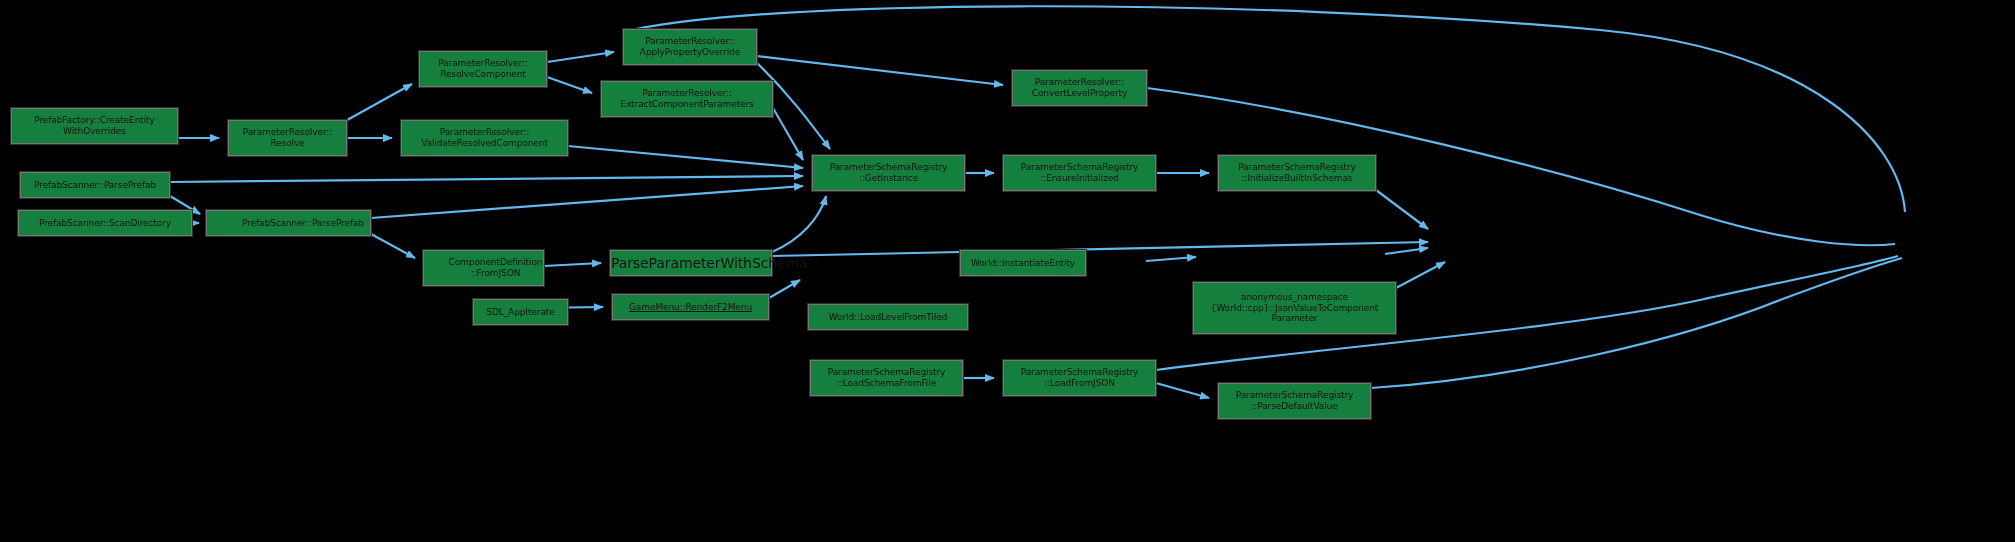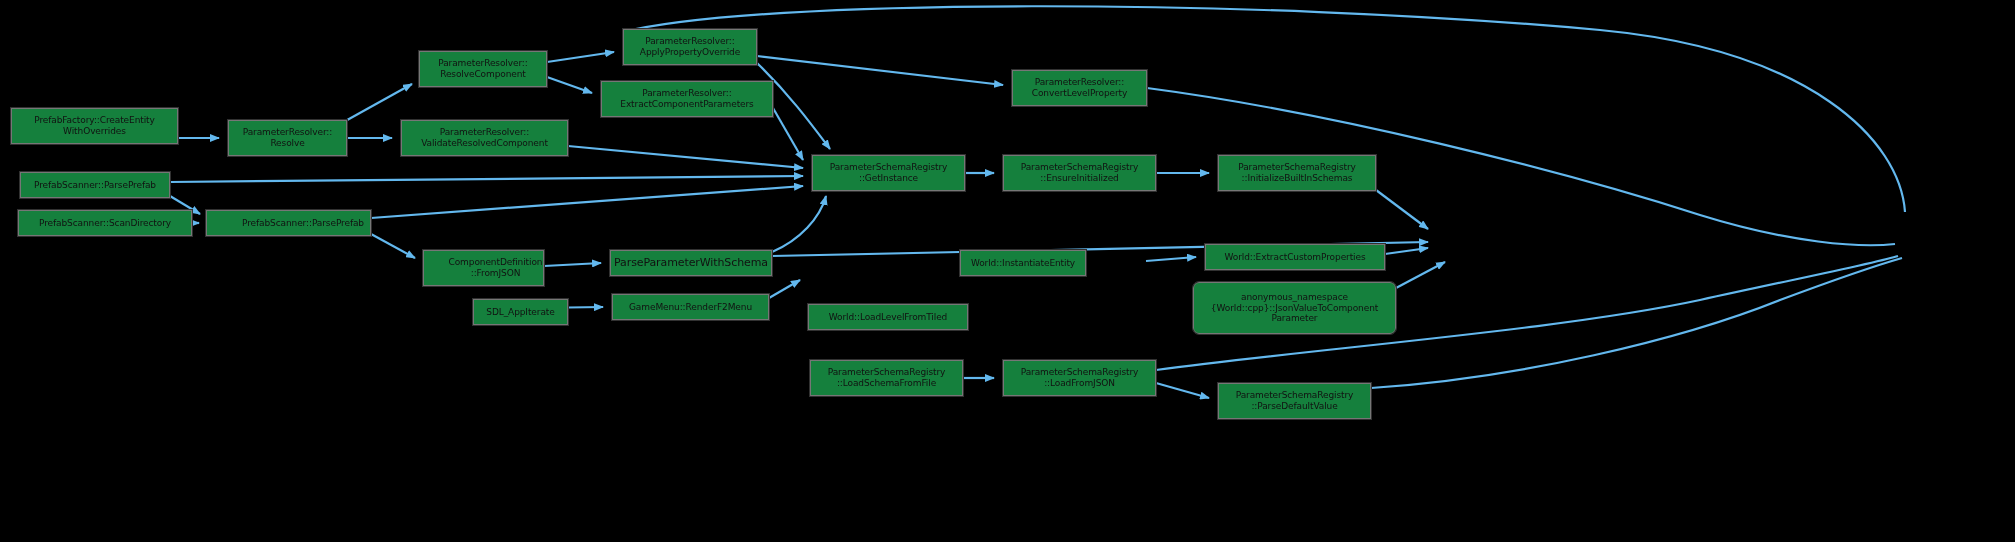--- a/index.html
+++ b/index.html
@@ -153,29 +153,28 @@
       <div class="node" style="left: 18px; top: 210px; width: 174px; height: 26px;"><span class="node-label" style="font-size: 9px; line-height: 10.8px;">PrefabScanner::ScanDirectory</span></div>
       <div class="node" style="left: 206px; top: 210px; width: 165px; height: 26px;"><span class="node-label" style="font-size: 9px; line-height: 10.8px; margin-left: 29px;">PrefabScanner::ParsePrefab</span></div>
       <div class="node" style="left: 812px; top: 155px; width: 153px; height: 36px;"><span class="node-label" style="font-size: 9px; line-height: 10.8px;">ParameterSchemaRegistry
 ::GetInstance</span></div>
       <div class="node" style="left: 1003px; top: 155px; width: 153px; height: 36px;"><span class="node-label" style="font-size: 9px; line-height: 10.8px;">ParameterSchemaRegistry
 ::EnsureInitialized</span></div>
       <div class="node" style="left: 1218px; top: 155px; width: 158px; height: 36px;"><span class="node-label" style="font-size: 9px; line-height: 10.8px;">ParameterSchemaRegistry
 ::InitializeBuiltInSchemas</span></div>
       <div class="node" style="left: 423px; top: 250px; width: 121px; height: 36px;"><span class="node-label" style="font-size: 9px; line-height: 10.8px; padding-left: 24px;">ComponentDefinition
 ::FromJSON</span></div>
-      <div class="node" style="left: 610px; top: 250px; width: 162px; height: 26px;"><span class="node-label" style="font-size: 11px; line-height: 10.8px;">ParseParameterWithSchema</span></div>
+      <div class="node" style="left: 610px; top: 250px; width: 162px; height: 26px;"><span class="node-label" style="font-size: 14px; line-height: 10.8px;">ParseParameterWithSchema</span></div>
       <div class="node" style="left: 808px; top: 260px; width: 160px; height: 26px; margin-top: 44px;"><span class="node-label" style="font-size: 9px; line-height: 10.8px;">World::LoadLevelFromTiled</span></div>
       <div class="node" style="left: 960px; top: 250px; width: 126px; height: 26px;"><span class="node-label" style="font-size: 9px; line-height: 10.8px;">World::InstantiateEntity</span></div>
-      <div class="node" style="left: 1205px; top: 244px; width: 180px; height: 26px;"><span class="node-label" style="font-size: 9px; line-height: 10.8px;">World::ExtractCustomProperties</span></div>
-      <div class="node" style="left: 1193px; top: 282px; width: 203px; height: 52px; border-radius: 6px;"><span class="node-label" style="font-size: 9px; line-height: 10.8px;">anonymous_namespace
+      <div class="node" style="left: 1193px; top: 282px; width: 203px; height: 52px;"><span class="node-label" style="font-size: 9px; line-height: 10.8px;">anonymous_namespace
 {World::cpp}::JsonValueToComponent
 Parameter</span></div>
       <div class="node" style="left: 430px; top: 299px; width: 95px; height: 26px; margin-left: 43px;"><span class="node-label" style="font-size: 9px; line-height: 10.8px;">SDL_AppIterate</span></div>
-      <div class="node" style="left: 612px; top: 294px; width: 157px; height: 26px;"><span class="node-label" style="font-size: 9px; line-height: 10.8px;">GameMenu::RenderF2Menu</span></div>
+      <div class="node" style="left: 612px; top: 294px; width: 157px; height: 26px; text-decoration: underline;"><span class="node-label" style="font-size: 9px; line-height: 10.8px;">GameMenu::RenderF2Menu</span></div>
       <div class="node" style="left: 810px; top: 360px; width: 153px; height: 36px;"><span class="node-label" style="font-size: 9px; line-height: 10.8px;">ParameterSchemaRegistry
 ::LoadSchemaFromFile</span></div>
       <div class="node" style="left: 1003px; top: 360px; width: 153px; height: 36px;"><span class="node-label" style="font-size: 9px; line-height: 10.8px;">ParameterSchemaRegistry
 ::LoadFromJSON</span></div>
       <div class="node" style="left: 1218px; top: 383px; width: 153px; height: 36px;"><span class="node-label" style="font-size: 9px; line-height: 10.8px;">ParameterSchemaRegistry
 ::ParseDefaultValue</span></div>
     </div>
 </div>
 
 </body></html>

